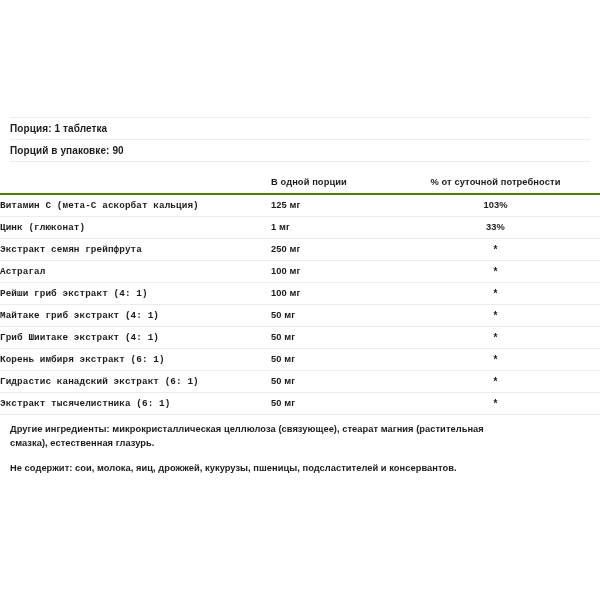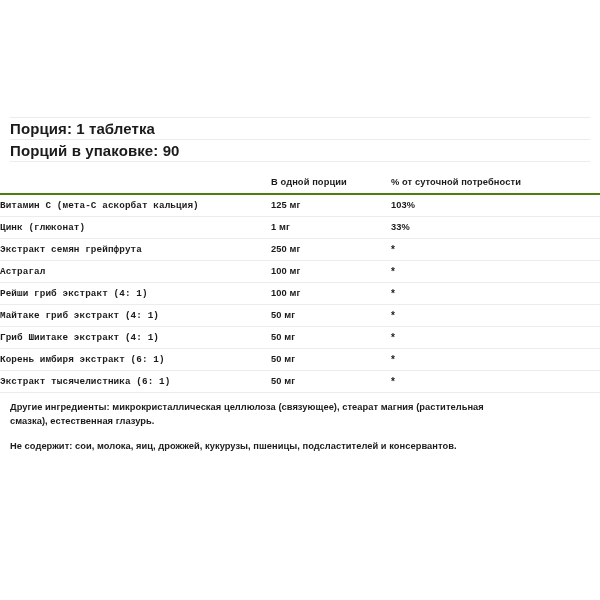--- a/index.html
+++ b/index.html
@@ -25,21 +25,21 @@
   }
   .rule {
     height: 1px;
     background: #ececec;
     width: 580px;
     margin: 0 auto;
   }
   .serving-line {
     height: 21px;
     line-height: 21px;
-    font-size: 15px;
+    font-size: 10px;
     font-weight: bold;
     letter-spacing: 0.1px;
     padding-left: 10px;
     white-space: nowrap;
   }
   table.facts {
     width: 600px;
     border-collapse: collapse;
     table-layout: fixed;
     font-size: 9.3px;
@@ -64,20 +64,21 @@
   table.facts td.t-name {
     font-family: Liberation Mono, monospace;
   }
   table.facts th.h-amt,
   table.facts td.t-amt {
     padding-left: 0;
   }
   table.facts th.h-dv,
   table.facts td.t-dv {
     padding-left: 0;
+    text-align: center;
   }
   table.facts thead th {
     border-bottom: 2px solid #4d7c0f;
   }
   .star {
     font-size: 10px;
     line-height: 21px;
   }
   .footnotes {
     padding: 0 10px;
@@ -166,20 +167,25 @@
         <td class="t-name">Гриб Шиитаке экстракт (4: 1)</td>
         <td class="t-amt">50 мг</td>
         <td class="t-dv star">*</td>
       </tr>
       <tr>
         <td class="t-name">Корень имбиря экстракт (6: 1)</td>
         <td class="t-amt">50 мг</td>
         <td class="t-dv star">*</td>
       </tr>
       <tr>
+        <td class="t-name">Гидрастис канадский экстракт (6: 1)</td>
+        <td class="t-amt">50 мг</td>
+        <td class="t-dv star">*</td>
+      </tr>
+      <tr>
         <td class="t-name">Экстракт тысячелистника (6: 1)</td>
         <td class="t-amt">50 мг</td>
         <td class="t-dv star">*</td>
       </tr>
     </tbody>
 </table>
 
 <div class="footnotes">
   <div class="fn-block fn-other">Другие ингредиенты: микрокристаллическая целлюлоза (связующее), стеарат магния (растительная смазка), естественная глазурь.</div>
   <div class="fn-block fn-free">Не содержит: сои, молока, яиц, дрожжей, кукурузы, пшеницы, подсластителей и консервантов.</div>

